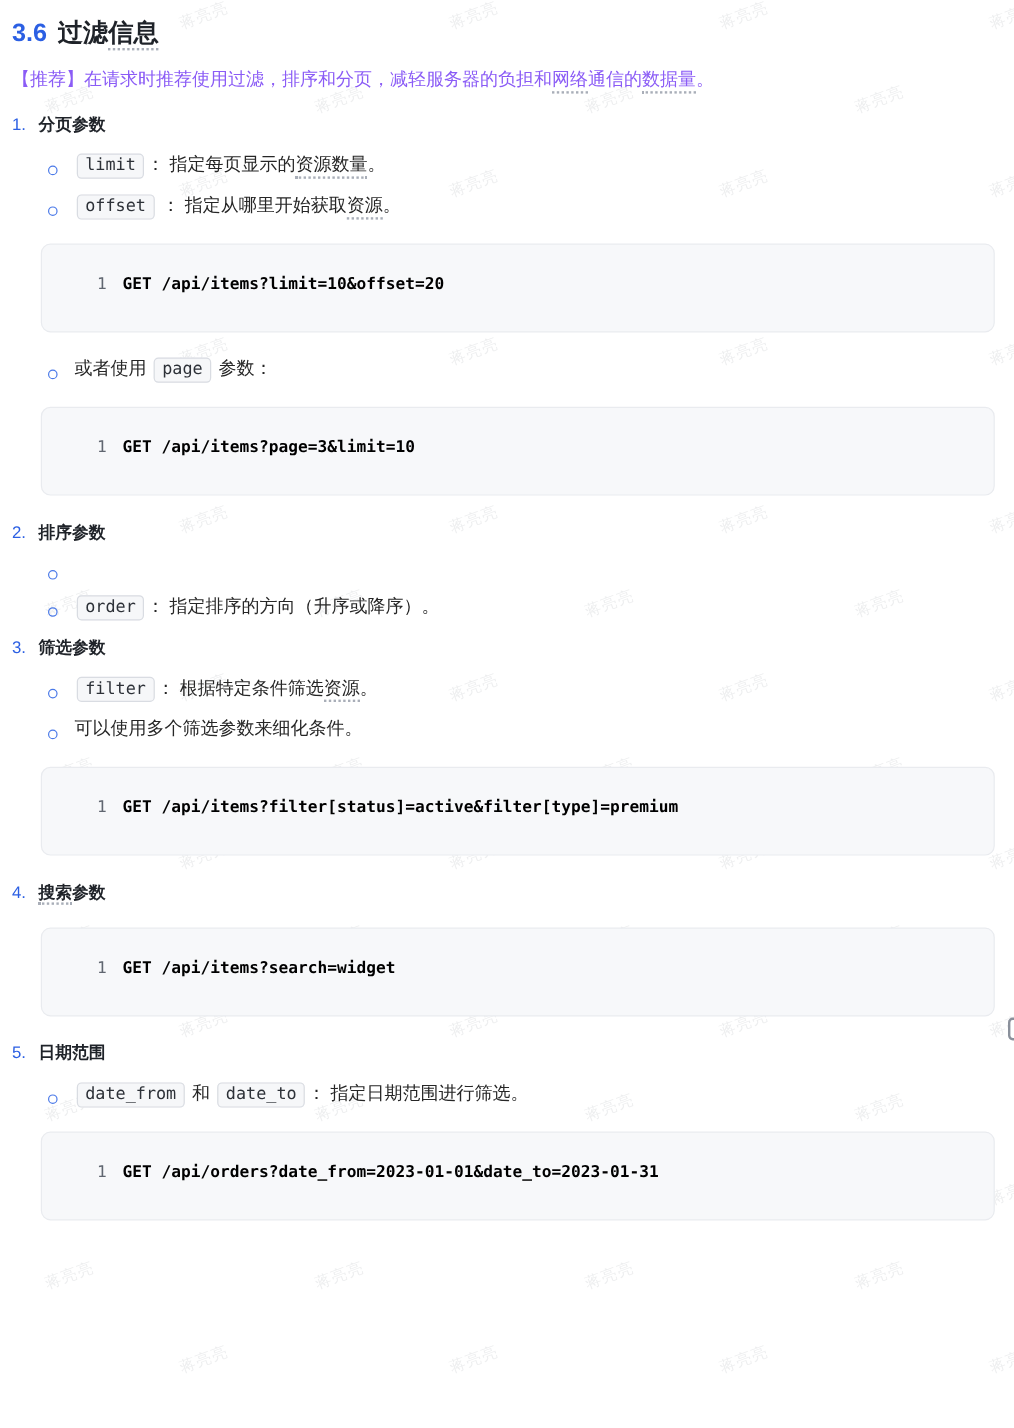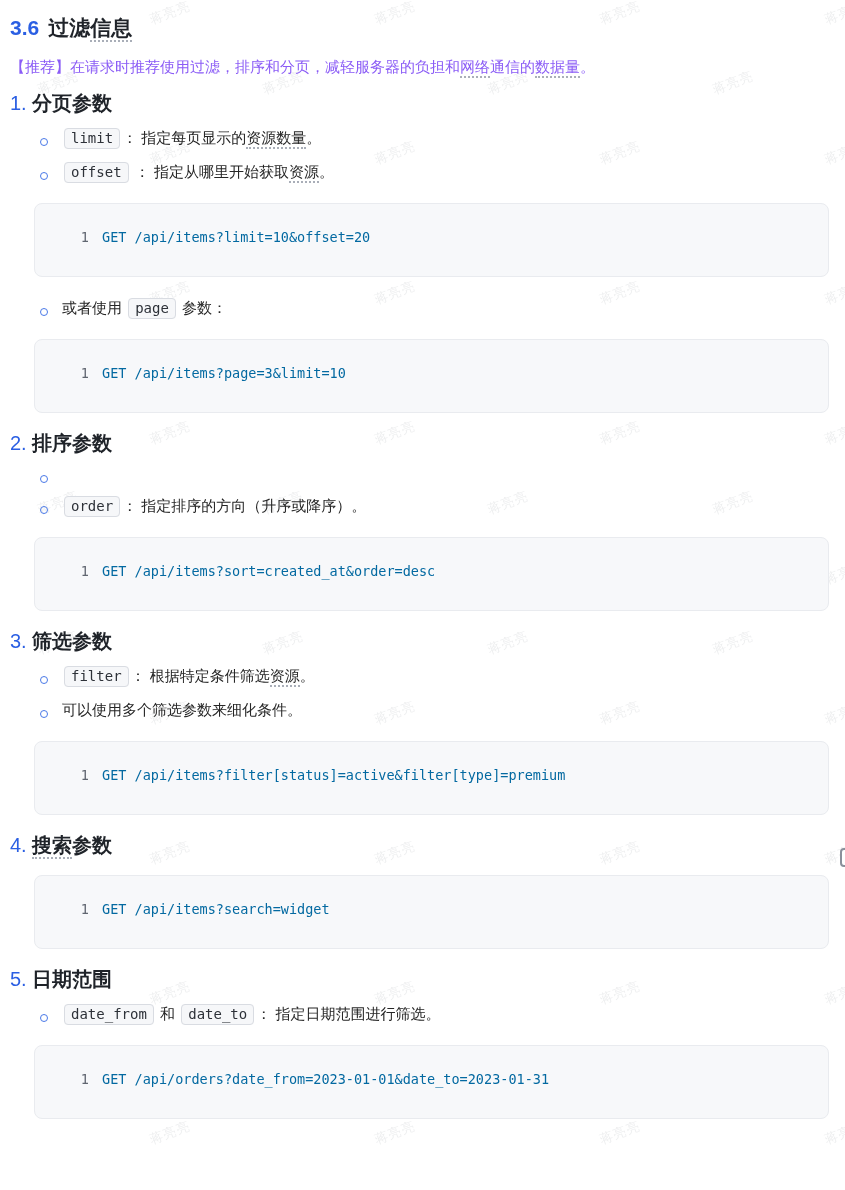--- a/index.html
+++ b/index.html
@@ -23,21 +23,21 @@
   h1.doc-title{margin:0 0 15px 0;font-size:21px;line-height:28px;font-weight:700;color:#1f2329;}
   h1.doc-title .hnum{color:#2b5fe3;margin-right:9px;}
 
   
   .intro{margin:0 0 16px 0;font-size:15px;line-height:20px;color:#8b5cf6;}
 
   
   .dotted{border-bottom:2px dotted #a9aeb8;padding-bottom:1px;}
 
   
-  .sec-head{margin:6px 0 14px 0;font-size:20px;line-height:20px;font-weight:700;color:#1f2329;}
+  .sec-head{margin:6px 0 14px 0;font-size:14px;line-height:20px;font-weight:700;color:#1f2329;}
   .sec-head .num{display:inline-block;min-width:22px;color:#2b5fe3;font-weight:400;}
 
   
   .bullet{display:flex;align-items:center;margin:0 0 12px 30px;font-size:15px;line-height:22px;}
   .ring{
     flex:0 0 auto;width:6px;height:6px;margin:8px 14px 0 0;
     border:1.5px solid #4a79e8;border-radius:50%;background:transparent;
   }
   .bullet-text{display:inline-block;}
 
@@ -51,21 +51,21 @@
 
   
   .codeblock{
     margin:20px 0 20px 24px;width:795px;box-sizing:border-box;
     background:#f7f8fa;border:1px solid #e9ebef;border-radius:8px;
     padding:24px 16px 30px 30px;
     font-family:"DejaVu Sans Mono","Liberation Mono",monospace;
     font-size:13.5px;line-height:18px;white-space:pre;
   }
   .codeblock .ln{display:inline-block;width:24px;text-align:right;margin-right:13px;color:#606670;}
-  .codeblock .code{color:#0369a1;}
+  .codeblock .code{color:#000000;font-weight:bold;}
 
   
   .edge-bracket{
     position:absolute;left:840px;top:848px;width:12px;height:15px;z-index:3;
     border:2px solid #8a909b;border-radius:4px;background:#fff;
   }
 </style>
 </head>
 <body>
 
@@ -166,21 +166,20 @@
 
   <div class="sec">
     <div class="sec-head"><span class="num">2.</span><span><span>排序参数</span></span></div>
     <div class="bullet">
         <span class="ring"></span>
       </div>
     <div class="bullet">
         <span class="ring"></span>
         <span class="bullet-text"><code class="ic">order</code><span>： 指定排序的方向（升序或降序）。</span></span>
       </div>
-    <div class="codeblock"><span class="ln">1</span><span class="code">GET /api/items?sort=created_at&amp;order=desc</span></div>
   </div>
 
   <div class="sec">
     <div class="sec-head"><span class="num">3.</span><span><span>筛选参数</span></span></div>
     <div class="bullet">
         <span class="ring"></span>
         <span class="bullet-text"><code class="ic">filter</code><span>： 根据特定条件筛选</span><span class="dotted">资源</span><span>。</span></span>
       </div>
     <div class="bullet">
         <span class="ring"></span>

